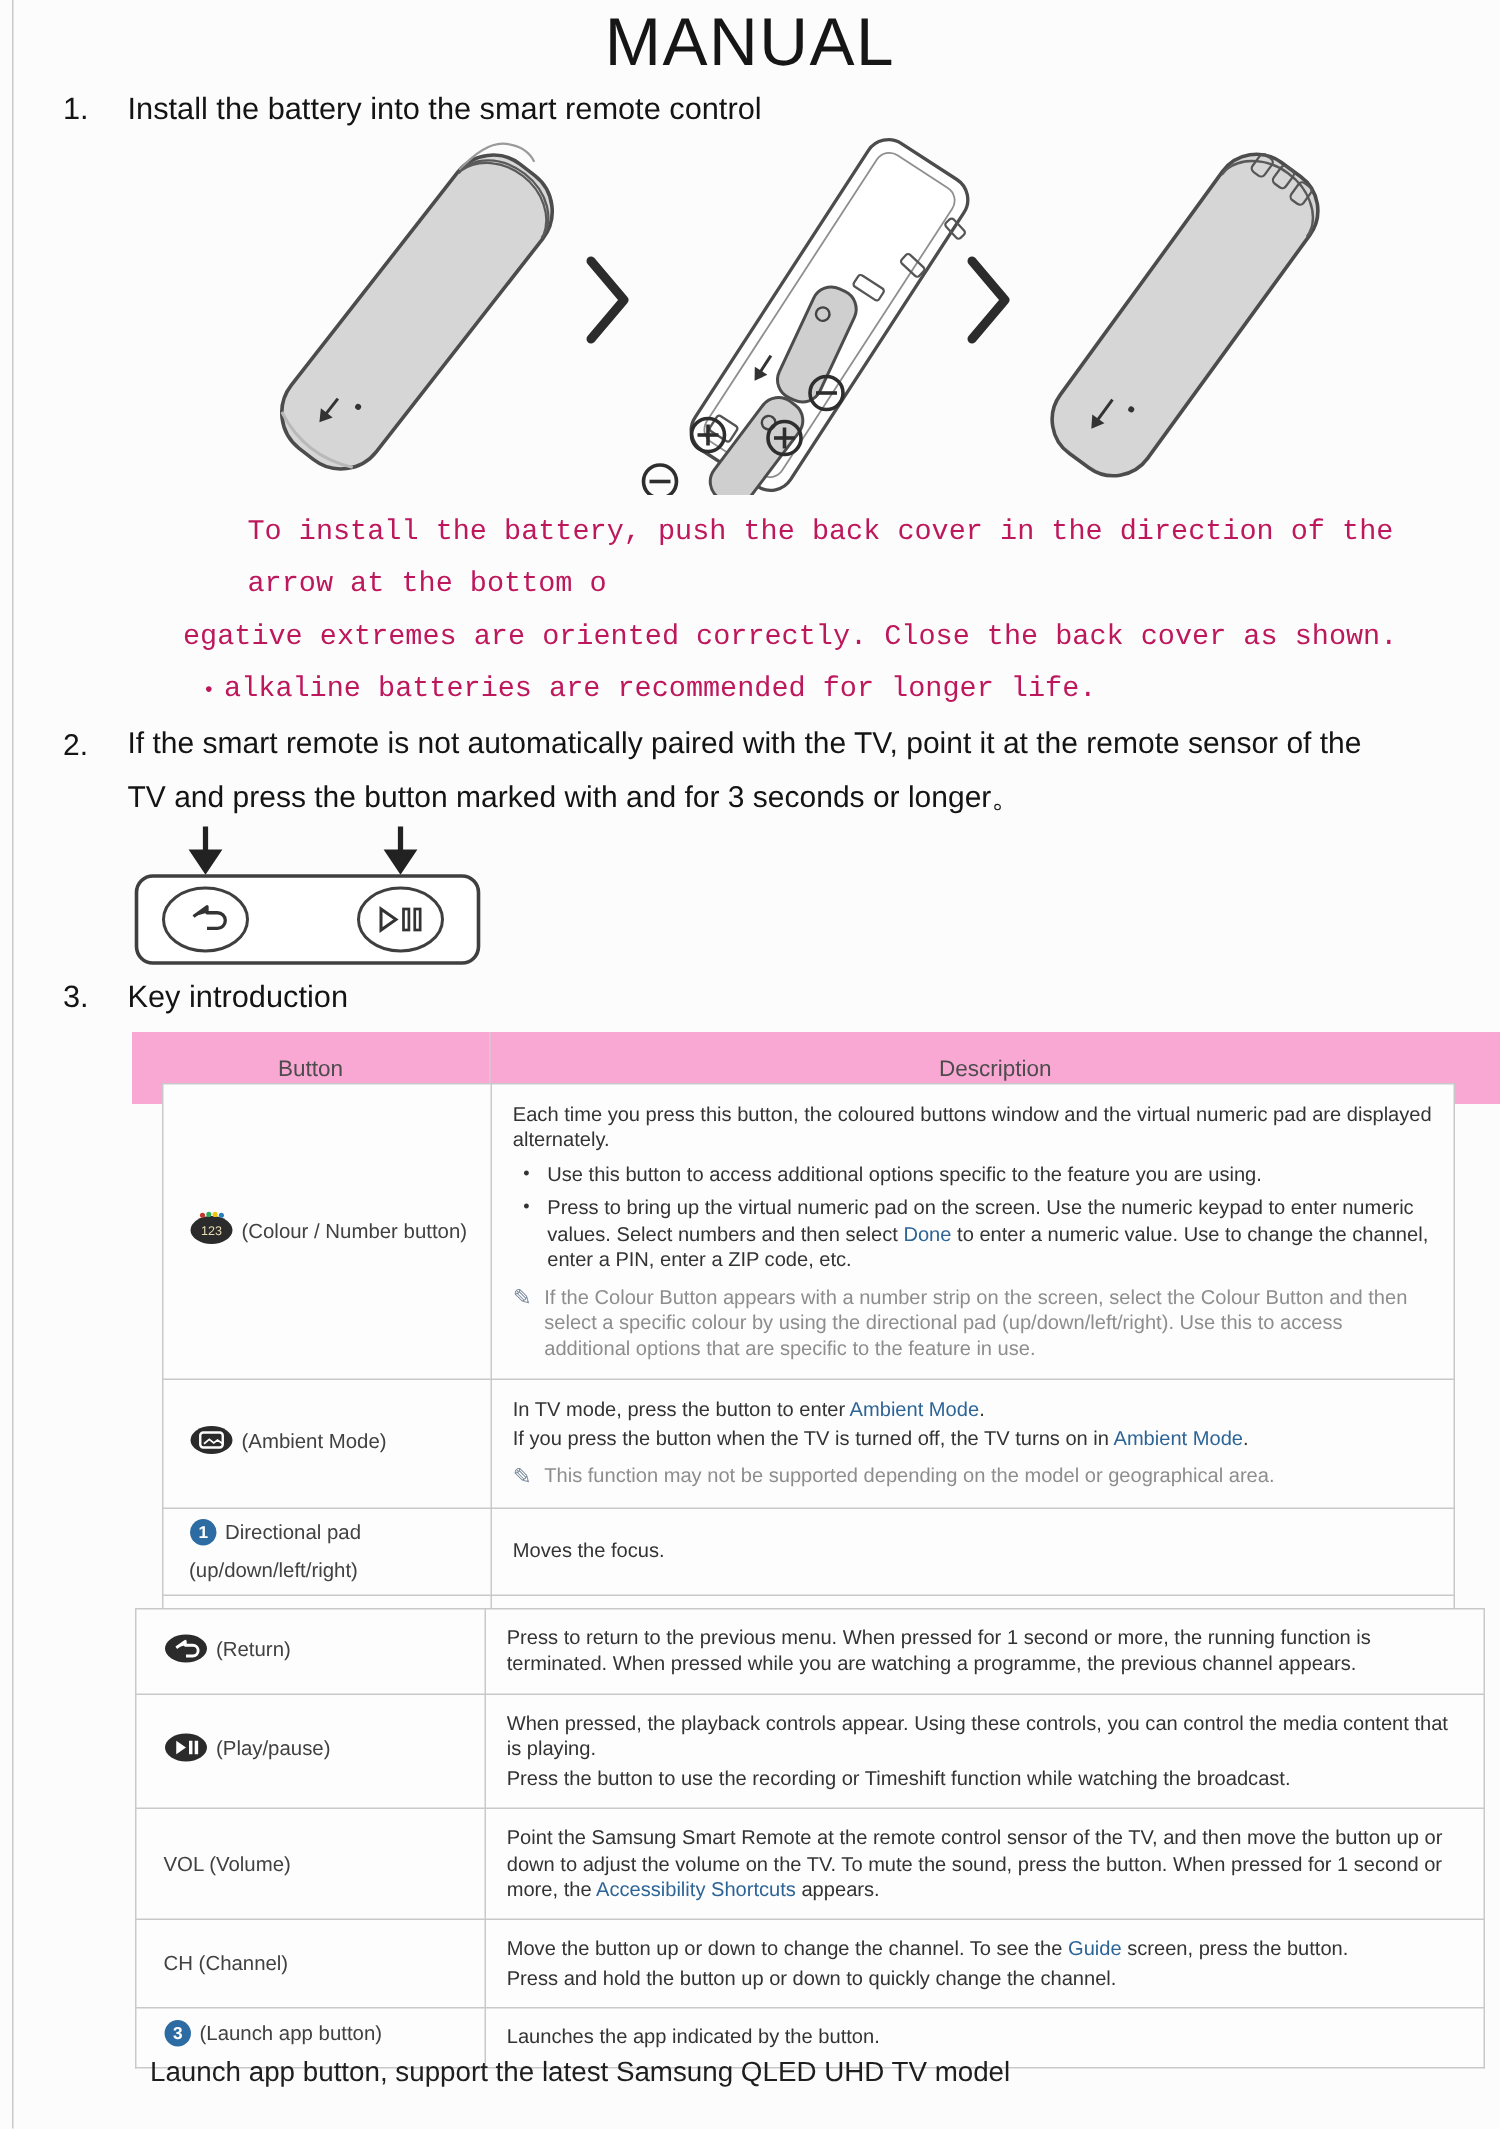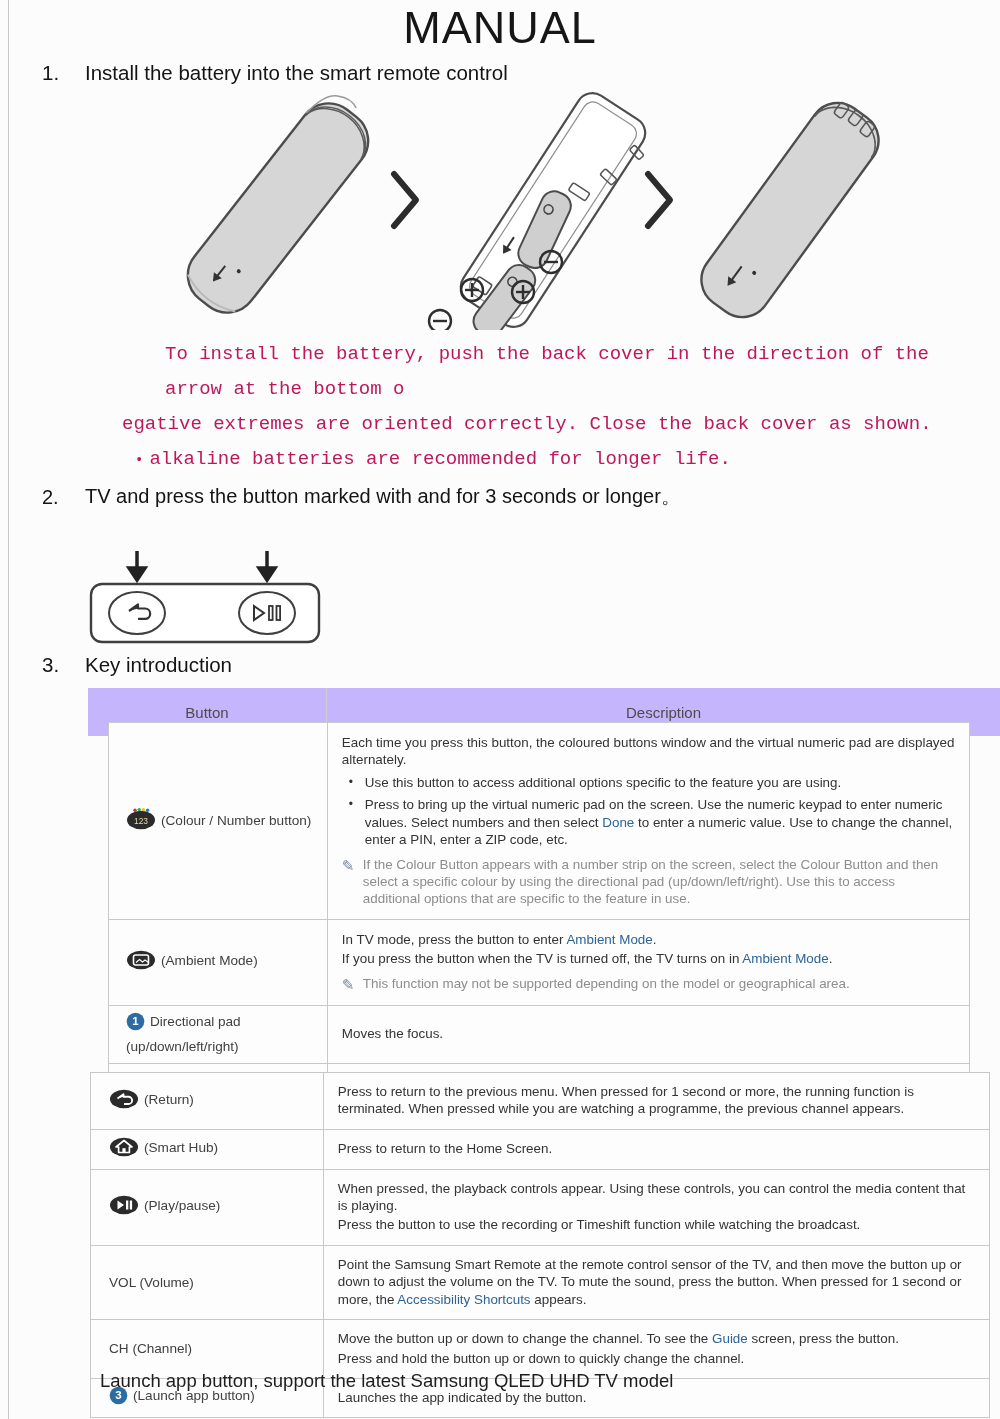--- a/index.html
+++ b/index.html
@@ -32,21 +32,21 @@
   
   #step2 { position:absolute; top:479px; left:42px; display:flex;
            font-size:20px; line-height:35.5px; color:#141414; }
   #step2 .step-num { padding-top:1px; }
 
   
   #pair { position:absolute; top:548px; left:88px; }
 
   
   #t1-header { position:absolute; top:688px; left:88px; width:912px; height:48px;
-               background:#c4b5fd; display:flex; align-items:center;
+               background:#f9a8d4; display:flex; align-items:center;
                font-size:15px; color:#4c4c4c; }
   #t1-header .hc1 { width:239px; text-align:center; border-right:1px solid #cfcfcf; height:100%; display:flex; align-items:center; justify-content:center; }
   #t1-header .hc2 { flex:1; text-align:center; }
 
   table.keys { border-collapse:collapse; background:#fdfdfd; }
   table.keys td { border:1px solid #c9c9c9; vertical-align:middle; }
   #t1 { position:absolute; top:722px; left:108px; width:862px; }
   #t1 td.bcell { width:219px; padding:6px 10px 6px 17px; }
   #t1 td.dcell { width:643px; padding:9px 14px 10px 14px; }
   #t2 { position:absolute; top:1072px; left:90px; width:900px; }
@@ -151,20 +151,21 @@
 
 <div id="install">
   <div class="line1">To install the battery, push the back cover in the direction of the arrow at the bottom o</div>
   <div>egative extremes are oriented correctly. Close the back cover as shown.</div>
   <div class="bullet-note"><span class="bn-dot">•</span><span>alkaline batteries are recommended for longer life.</span></div>
 </div>
 
 <div id="step2">
   <span class="step-num">2.</span>
   <span>
+    <span style="display:block">If the smart remote is not automatically paired with the TV, point it at the remote sensor of the</span>
     <span style="display:block">TV and press the button marked with and for 3 seconds or longer。</span>
   </span>
 </div>
 
 <svg id="pair" width="234" height="98" viewBox="0 0 234 98">
   <g stroke="#222" stroke-width="3.5" fill="#222">
     <line x1="49" y1="3" x2="49" y2="22"></line>
       <path d="M 49 32 l -8 -12 l 16 0 z"></path>
   </g>
   <g stroke="#222" stroke-width="3.5" fill="#222">
@@ -266,30 +267,20 @@
               <path d="M8.5 10.5 l6 -4.3 l0 2.6 l5 0 a3.6 3.6 0 0 1 0 7.2 l-4.5 0" fill="none" stroke="#fff" stroke-width="1.9" stroke-linejoin="round"></path>
               <path d="M8.5 10.5 l6 -4.3 l0 2.6 z" fill="#fff"></path>
             </svg></span><span>(Return)</span></td>
         <td class="dcell">
           <p class="para"><span>Press to return to the previous menu. When pressed for 1 second or more, the running function is terminated. When pressed while you are watching a programme, the previous channel appears.</span></p>
         </td>
       </tr>
       <tr>
         <td class="bcell"><span class="bicon"><svg width="30" height="21" viewBox="0 0 30 21">
               <ellipse cx="15" cy="11" rx="14" ry="9.3" fill="#2b2b2b"></ellipse>
-              <path d="M15 4.5 l8 6.5 l-2.6 0 l0 5.5 l-10.8 0 l0 -5.5 l-2.6 0 z" fill="none" stroke="#fff" stroke-width="1.7" stroke-linejoin="round"></path>
-              <rect x="13.4" y="12.2" width="3.2" height="4" fill="#fff"></rect>
-            </svg></span><span>(Smart Hub)</span></td>
-        <td class="dcell">
-          <p class="para"><span>Press to return to the Home Screen.</span></p>
-        </td>
-      </tr>
-      <tr>
-        <td class="bcell"><span class="bicon"><svg width="30" height="21" viewBox="0 0 30 21">
-              <ellipse cx="15" cy="11" rx="14" ry="9.3" fill="#2b2b2b"></ellipse>
               <path d="M8.5 6.5 l6.5 4.5 l-6.5 4.5 z" fill="#fff"></path>
               <rect x="17" y="6.5" width="2.3" height="9" fill="#fff"></rect>
               <rect x="20.8" y="6.5" width="2.3" height="9" fill="#fff"></rect>
             </svg></span><span>(Play/pause)</span></td>
         <td class="dcell">
           <p class="para"><span>When pressed, the playback controls appear. Using these controls, you can control the media content that is playing.</span></p>
           <p class="para"><span>Press the button to use the recording or Timeshift function while watching the broadcast.</span></p>
         </td>
       </tr>
       <tr>

